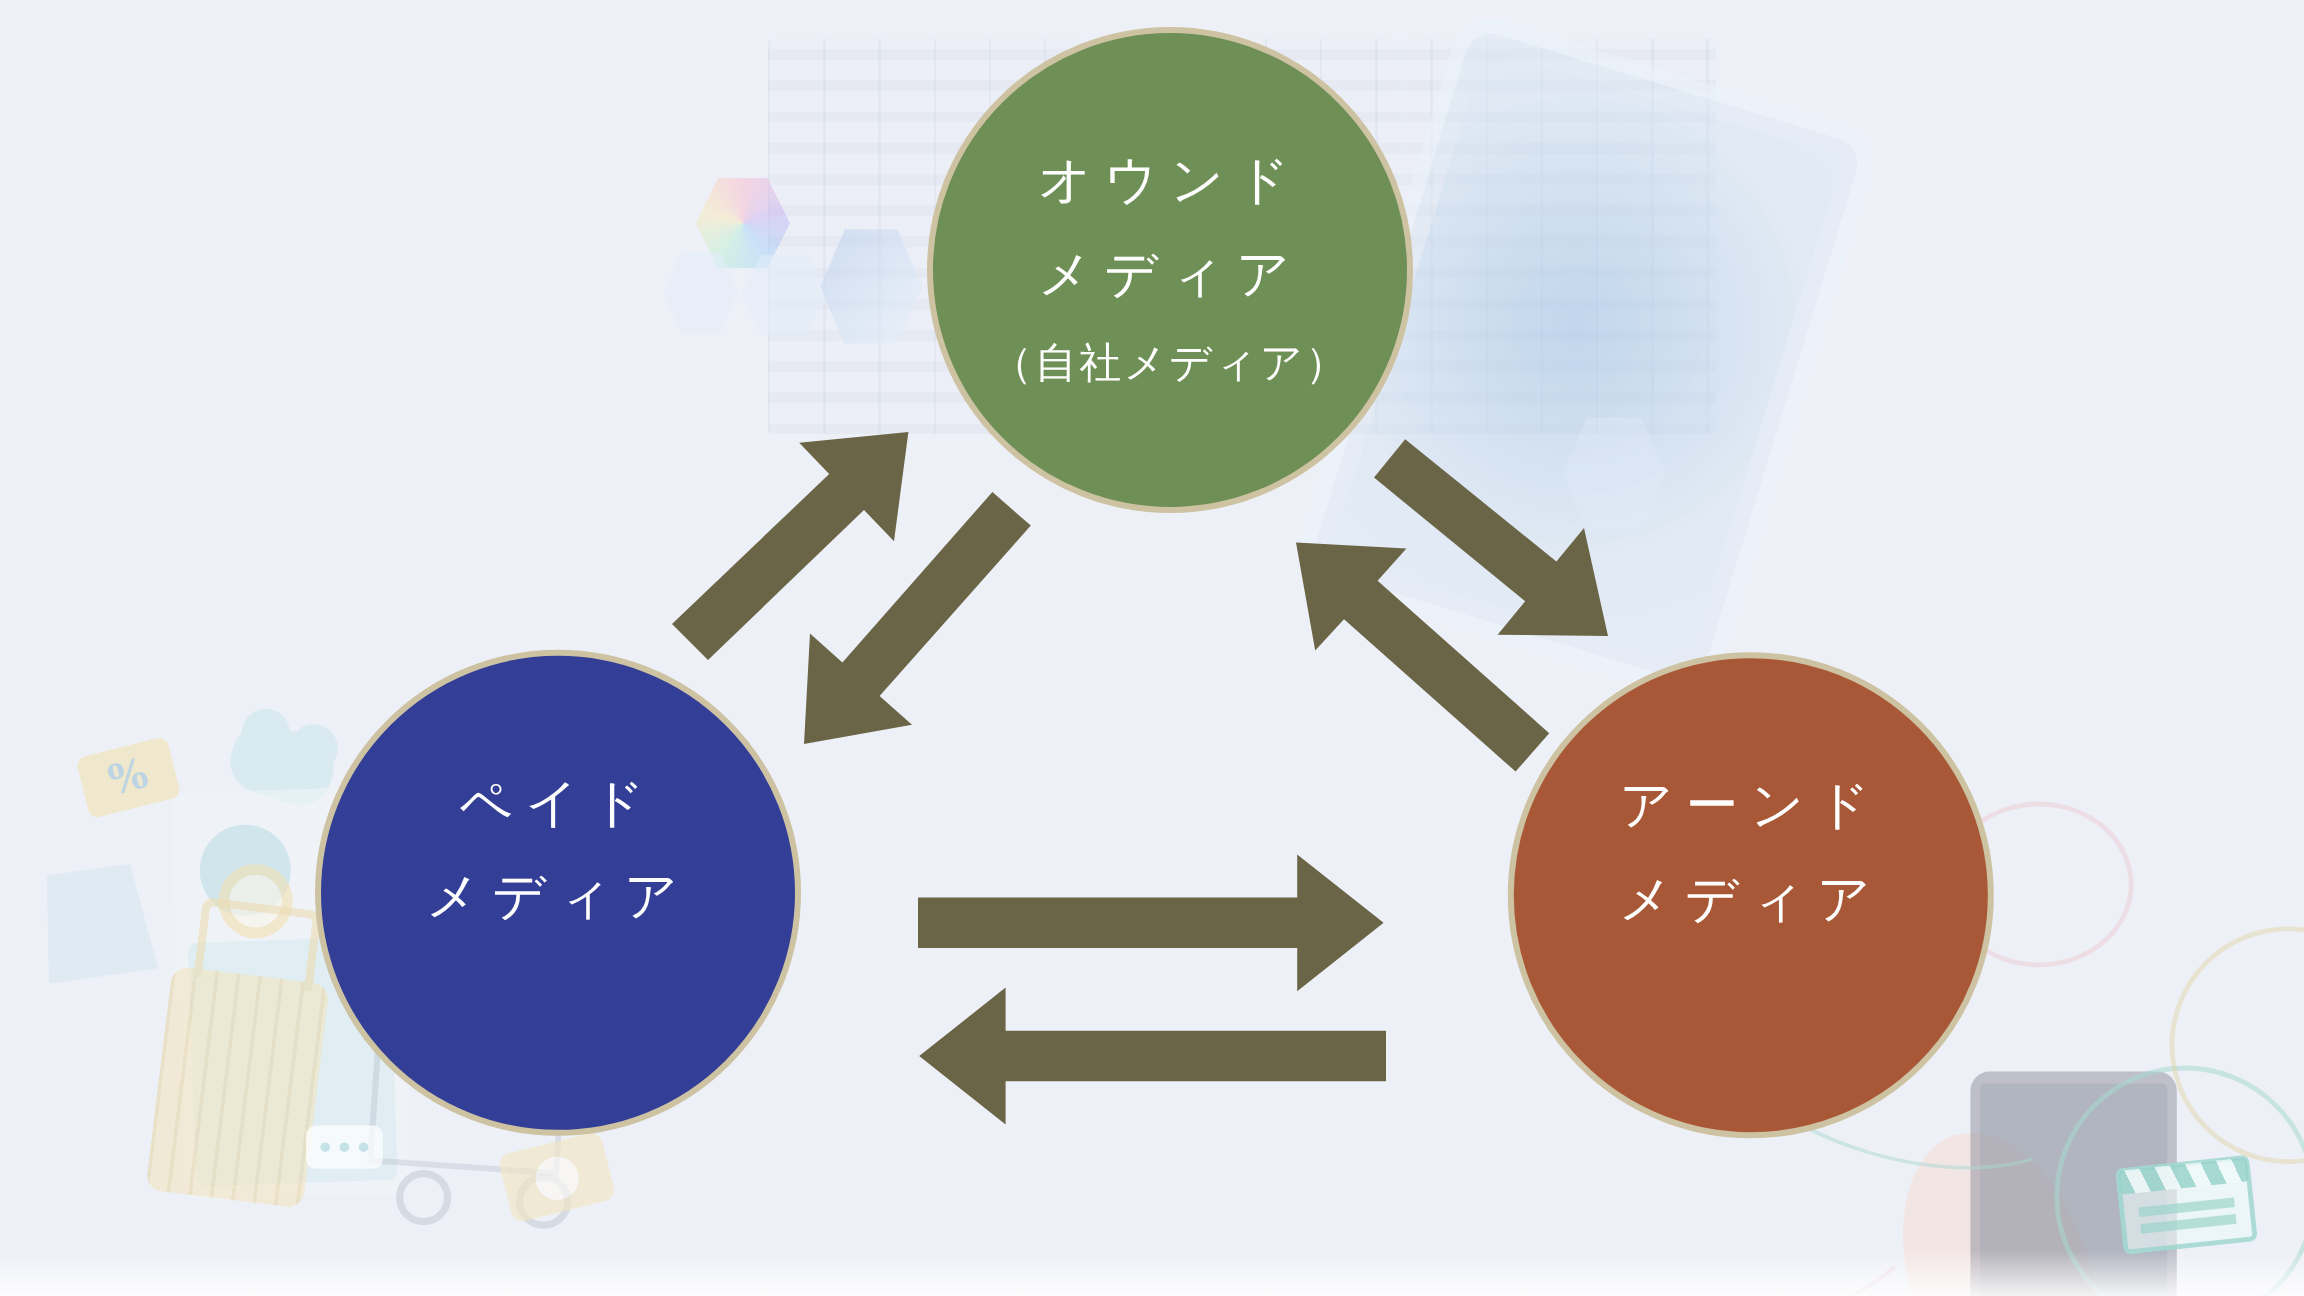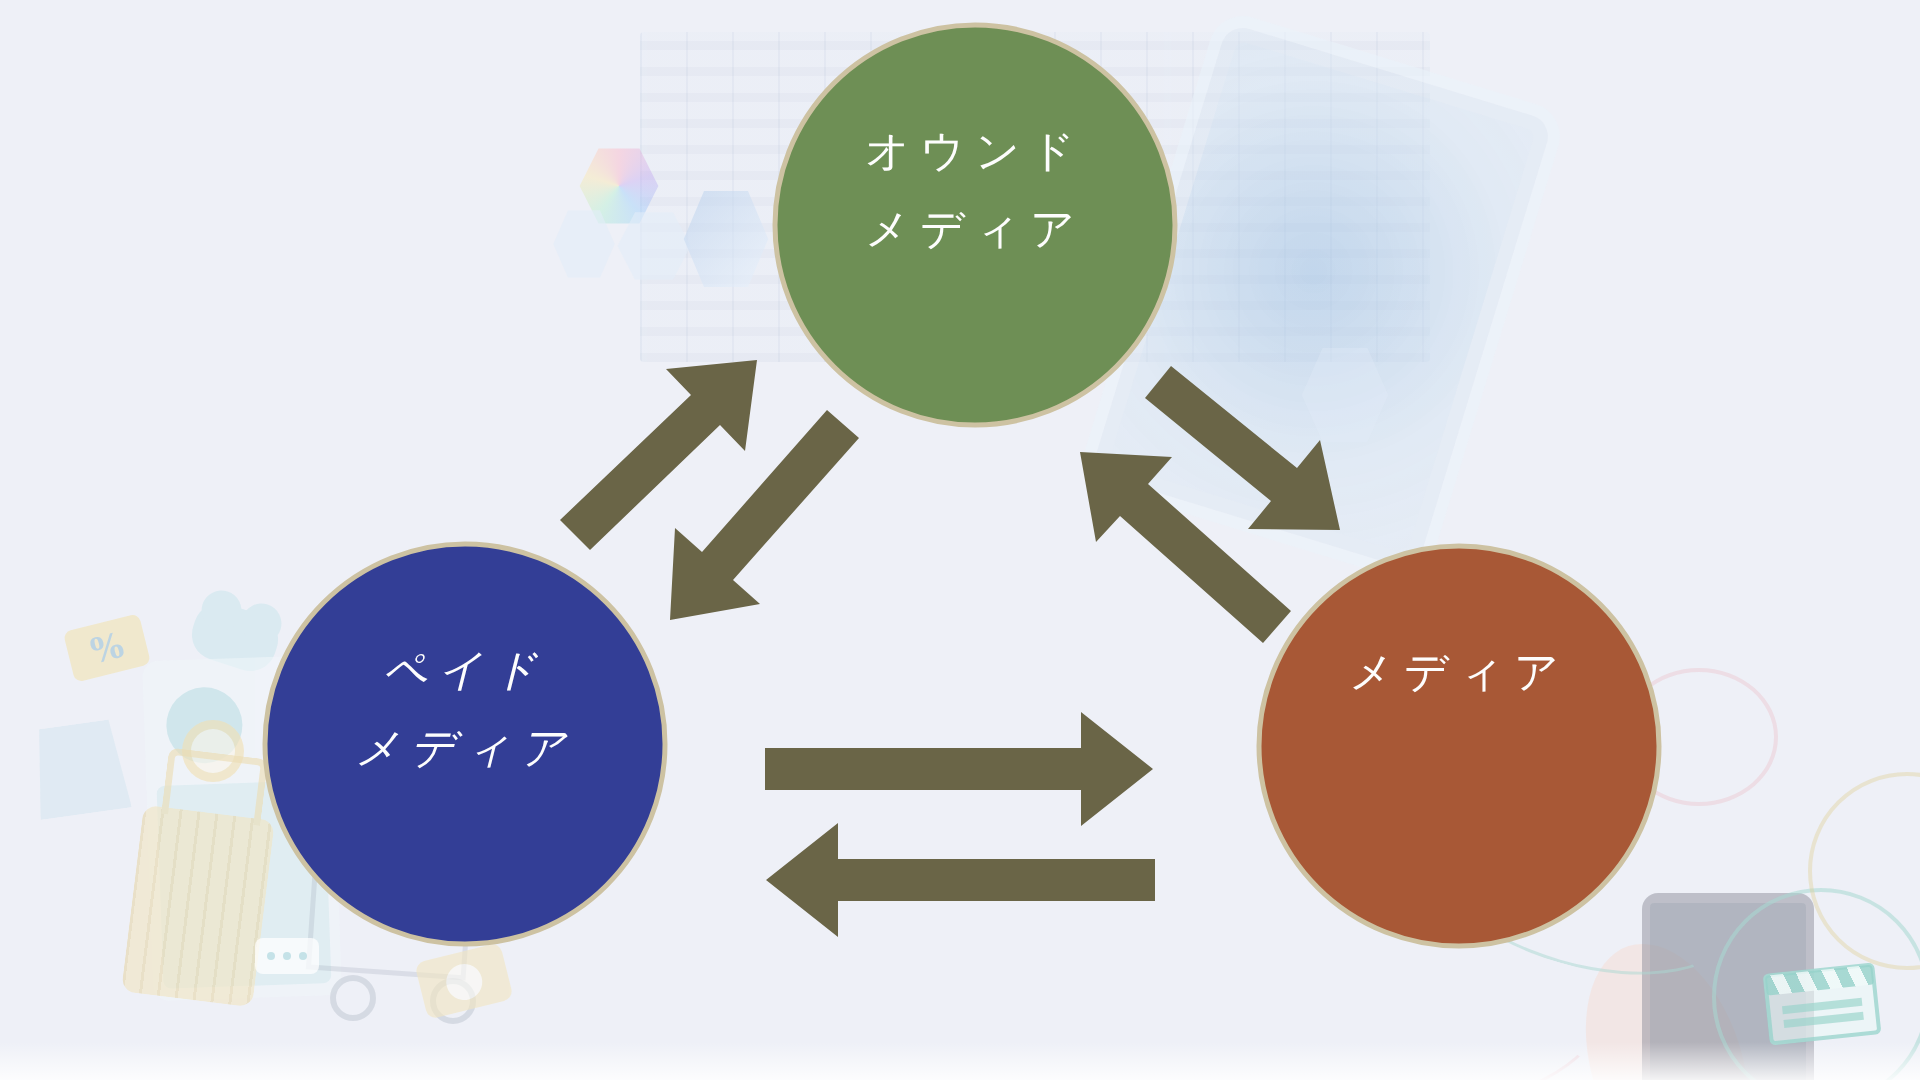--- a/index.html
+++ b/index.html
@@ -135,22 +135,24 @@
     <polygon points="1155,859 838,859 838,823 766,880 838,937 838,901 1155,901" fill="#6a6547"></polygon>
 
     <circle cx="975" cy="225" r="200" stroke="#cdc2a2" stroke-width="5" fill="#6e8f55"></circle>
     <circle cx="465" cy="744" r="200" stroke="#cdc2a2" stroke-width="5" fill="#333e96"></circle>
     <circle cx="1459" cy="746" r="200" stroke="#cdc2a2" stroke-width="5" fill="#a85836"></circle>
   </svg>
 
   <div class="node-label" style="left:675px;top:112px;">
     <div class="main">オウンド</div>
     <div class="main">メディア</div>
+    <div class="sub">（自社メディア）</div>
   </div>
-  <div class="node-label" style="left:165px;top:631px;font-style:italic;">
+  <div class="node-label" style="left:165px;top:631px;">
     <div class="main">ペイド</div>
     <div class="main">メディア</div>
   </div>
   <div class="node-label" style="left:1159px;top:633px;">
+    <div class="main">アーンド</div>
     <div class="main">メディア</div>
   </div>
 
 </div>
 
 </body></html>

